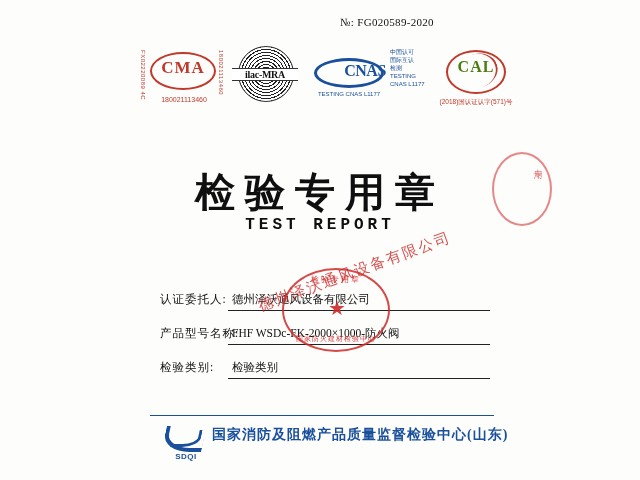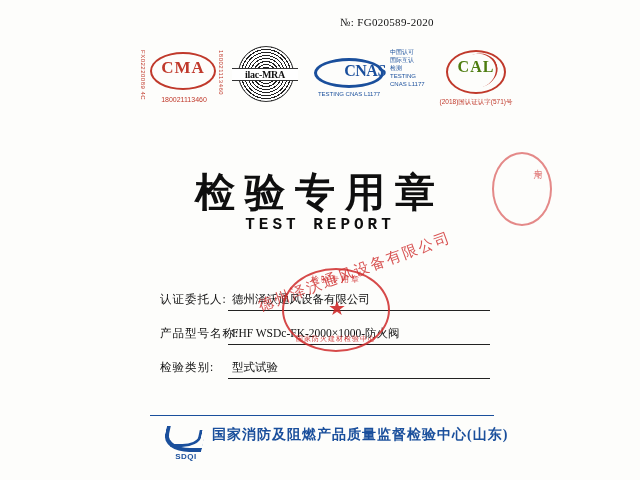--- a/index.html
+++ b/index.html
@@ -541,21 +541,21 @@
       <span class="field-value">德州泽沃通风设备有限公司</span>
       <span class="field-line"></span>
     </div>
     <div class="field-row">
       <span class="field-label">产品型号名称:</span>
       <span class="field-value">FHF WSDc-FK-2000×1000-防火阀</span>
       <span class="field-line"></span>
     </div>
     <div class="field-row">
       <span class="field-label">检验类别:</span>
-      <span class="field-value">型式试验</span>
+      <span class="field-value">检验类别</span>
       <span class="field-line"></span>
     </div>
   </div>
 
   <div class="stamp-round">
     <div class="ring"></div>
     <div class="arc-text">检验专用章</div>
     <div class="star">★</div>
     <div class="bottom-text">国家防火建材检验中心</div>
   </div>

